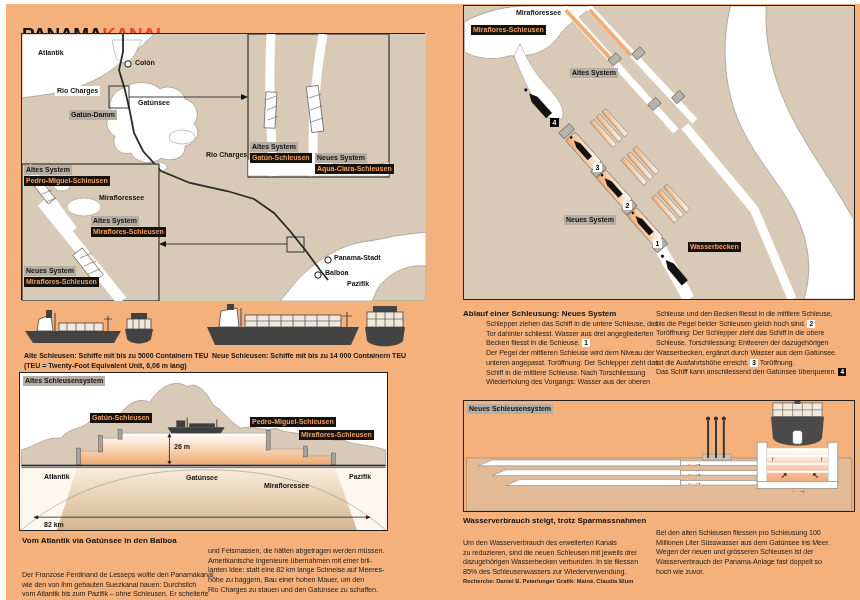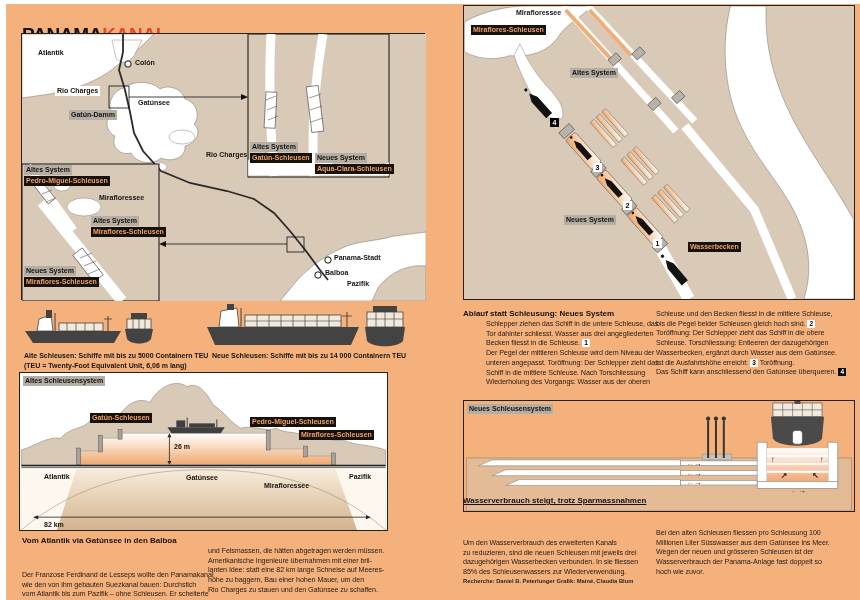--- a/index.html
+++ b/index.html
@@ -322,21 +322,21 @@
   <span class="tag tag-dark" style="left:7px;top:19px;">Miraflores-Schleusen</span>
   <span class="tag tag-gray" style="left:106px;top:62px;">Altes System</span>
   <span class="tag tag-gray" style="left:100px;top:209px;">Neues System</span>
   <span class="tag tag-dark" style="left:224px;top:236px;">Wasserbecken</span>
   <span class="mk dark" style="left:86px;top:112px;">4</span>
   <span class="mk" style="left:129px;top:157px;">3</span>
   <span class="mk" style="left:159px;top:195px;">2</span>
   <span class="mk" style="left:189px;top:233px;">1</span>
 </div>
 
-<div class="btitle" style="left:463px;top:309px;">Ablauf statt Schleusung: Neues System</div>
+<div class="btitle" style="left:463px;top:309px;">Ablauf einer Schleusung: Neues System</div>
 <div class="btxt" style="left:486px;top:319px;">Schlepper ziehen das Schiff in die untere Schleuse, das
 Tor dahinter schliesst. Wasser aus drei angegliederten
 Becken fliesst in die Schleuse. <span class="marker">1</span>
 Der Pegel der mittleren Schleuse wird dem Niveau der
 unteren angepasst. Toröffnung: Der Schlepper zieht das
 Schiff in die mittlere Schleuse. Nach Torschliessung
 Wiederholung des Vorgangs: Wasser aus der oberen</div>
 <div class="btxt" style="left:656px;top:309px;">Schleuse und den Becken fliesst in die mittlere Schleuse,
 bis die Pegel beider Schleusen gleich hoch sind. <span class="marker">2</span>
 Toröffnung: Der Schlepper zieht das Schiff in die obere
@@ -405,21 +405,21 @@
         <text x="360" y="62" fill="#1c1c1c">↑</text>
       <text x="320" y="78" fill="#1c1c1c">↗</text>
         <text x="352" y="78" fill="#1c1c1c">↖</text>
       <text x="330" y="94" fill="#d97a2e">←</text>
         <text x="338" y="94" fill="#1c1c1c">→</text>
     </g>
   </svg>
   <span class="tag tag-gray" style="left:3px;top:3px;">Neues Schleusensystem</span>
 </div>
 
-<div class="btitle" style="left:463px;top:496px;text-decoration:underline;">Wasserverbrauch steigt, trotz Sparmassnahmen</div>
+<div class="btitle" style="left:463px;top:516px;">Wasserverbrauch steigt, trotz Sparmassnahmen</div>
 <div class="btxt" style="left:463px;top:538px;">Um den Wasserverbrauch des erweiterten Kanals
 zu reduzieren, sind die neuen Schleusen mit jeweils drei
 dazugehörigen Wasserbecken verbunden. In sie fliessen
 85% des Schleusenwassers zur Wiederverwendung.</div>
 <div class="btxt" style="left:656px;top:528px;">Bei den alten Schleusen fliessen pro Schleusung 100
 Millionen Liter Süsswasser aus dem Gatúnsee ins Meer.
 Wegen der neuen und grösseren Schleusen ist der
 Wasserverbrauch der Panama-Anlage fast doppelt so
 hoch wie zuvor.</div>
 <div class="credits" style="left:463px;top:578px;">Recherche: Daniel B. Peterlunger    Grafik: Mainé, Claudia Blum</div>

